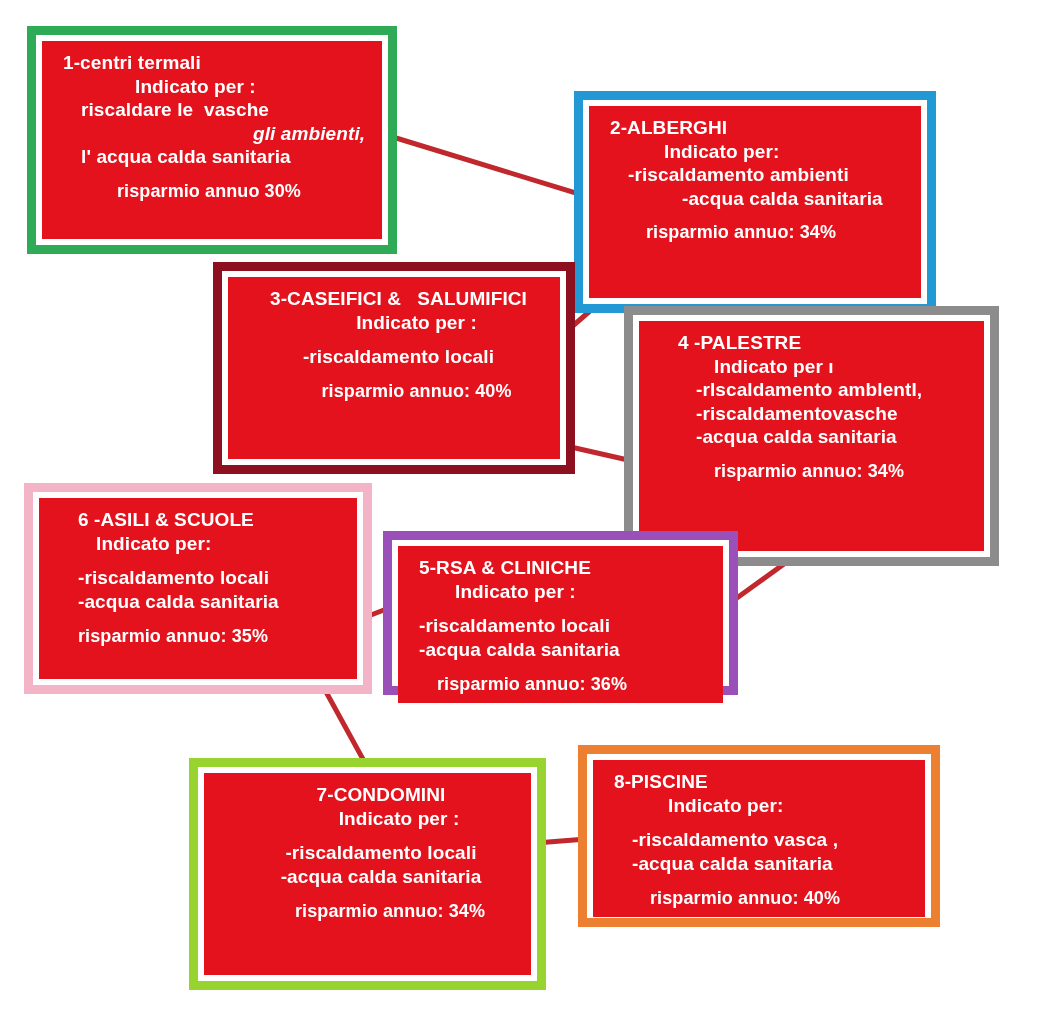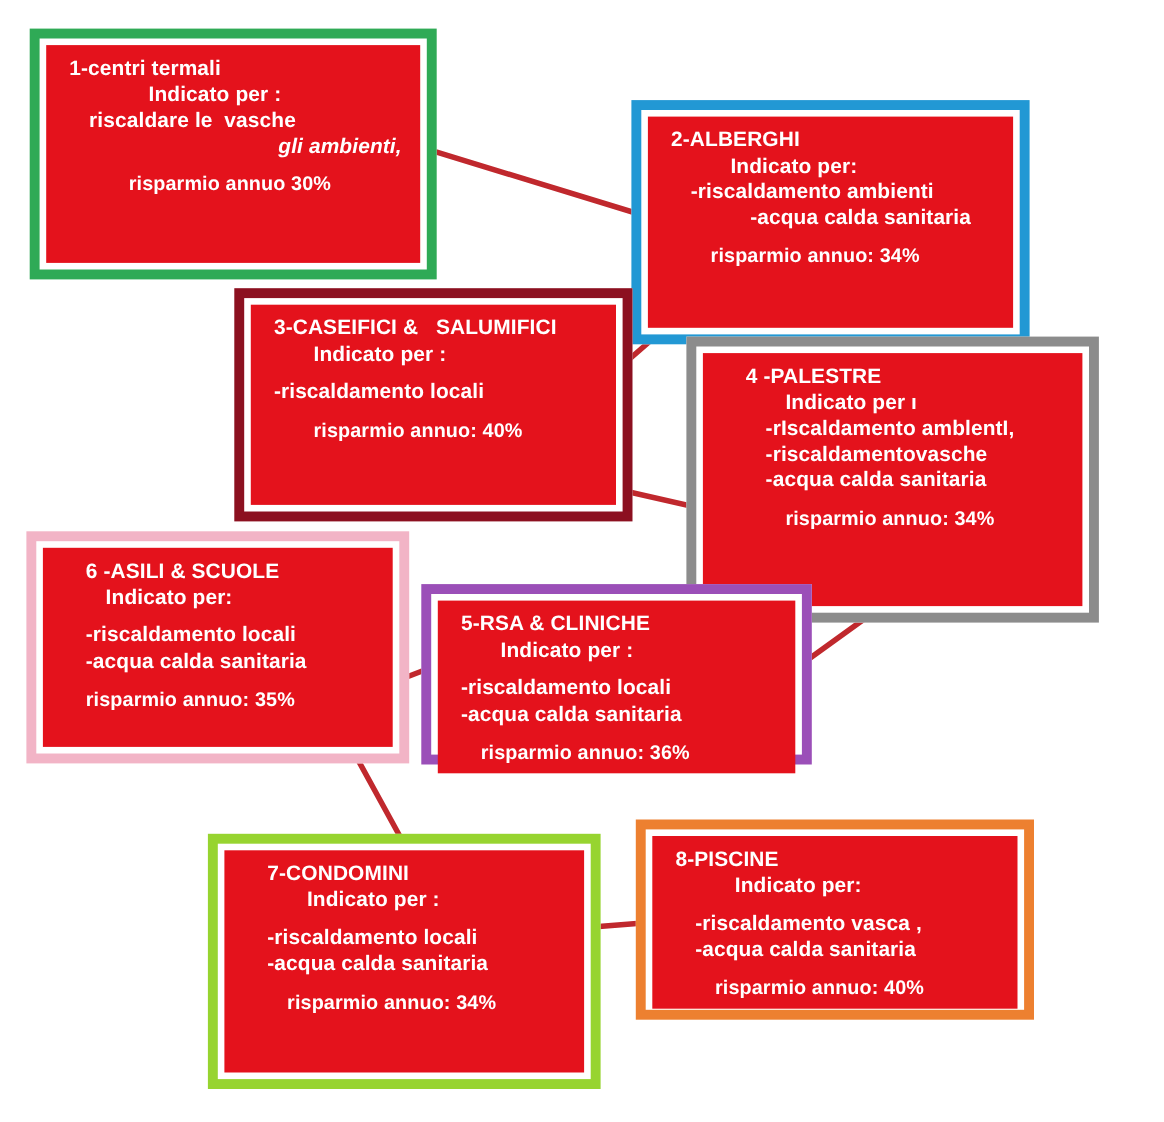--- a/index.html
+++ b/index.html
@@ -62,29 +62,29 @@
   .l-save {
     font-size: 18px;
     font-weight: bold;
   }
   
   #node-1 { left: 27px;  top: 26px;  width: 370px; height: 228px; border: 9px solid #2faa56; }
   #node-1 .node-inner { margin: 6px; width: auto; height: auto; min-height: calc(100% - 12px); }
   #node-2 { left: 574px; top: 75px;  width: 362px; height: 222px; border: 9px solid #2298d4; margin-top: 16px; }
   #node-2 .node-inner { margin: 6px; width: auto; height: auto; min-height: calc(100% - 12px); }
   #node-3 { left: 213px; top: 262px; width: 362px; height: 212px; border: 9px solid #8c1020; }
-  #node-3 .node-inner { margin: 6px; width: auto; height: auto; min-height: calc(100% - 12px); }
+  #node-3 .node-inner { margin: 6px; width: auto; height: auto; min-height: calc(100% - 12px); text-align: center; }
   #node-4 { left: 624px; top: 306px; width: 375px; height: 260px; border: 9px solid #8c8c8c; }
   #node-4 .node-inner { margin: 6px; width: auto; height: auto; min-height: calc(100% - 12px); }
   #node-5 { left: 383px; top: 531px; width: 355px; height: 164px; border: 9px solid #9b4fb8; }
   #node-5 .node-inner { margin: 6px; width: auto; height: auto; min-height: calc(100% - 12px); }
   #node-6 { left: 24px;  top: 483px; width: 348px; height: 211px; border: 9px solid #f2b4c6; }
   #node-6 .node-inner { margin: 6px; width: auto; height: auto; min-height: calc(100% - 12px); }
   #node-7 { left: 189px; top: 758px; width: 357px; height: 232px; border: 9px solid #97d430; }
-  #node-7 .node-inner { margin: 6px; width: auto; height: auto; min-height: calc(100% - 12px); }
+  #node-7 .node-inner { margin: 6px; width: auto; height: auto; min-height: calc(100% - 12px); text-align: center; }
   #node-8 { left: 578px; top: 745px; width: 362px; height: 182px; border: 9px solid #ed8030; }
   #node-8 .node-inner { margin: 6px; width: auto; height: auto; min-height: calc(100% - 12px); }
 
   
   .ind-0 { padding-left: 0px; }
   .ind-1 { padding-left: 18px; }
   .ind-2 { padding-left: 36px; }
   .ind-3 { padding-left: 54px; }
   .ind-4 { padding-left: 72px; }
   .ind-7 { padding-left: 190px; font-style: italic; }
@@ -103,20 +103,21 @@
       <line x1="325" y1="690" x2="370" y2="772" stroke="#c0282d" stroke-width="5" stroke-linecap="round"></line>
       <line x1="510" y1="845" x2="625" y2="836" stroke="#c0282d" stroke-width="5" stroke-linecap="round"></line>
     </svg>
 
   <div class="node" id="node-1" style="border-color: rgb(47, 170, 86);">
     <div class="node-inner">
       <span class="node-line l-title ind-0">1-centri termali</span>
       <span class="node-line l-body ind-4">Indicato per :</span>
       <span class="node-line l-body ind-1">riscaldare le  vasche</span>
       <span class="node-line l-body ind-7">gli ambienti,</span>
+      <span class="node-line l-body ind-1">l' acqua calda sanitaria</span>
       <span class="node-line l-blank ind-0"> </span>
       <span class="node-line l-save ind-3">risparmio annuo 30%</span>
     </div>
   </div>
 
   <div class="node" id="node-2" style="border-color: rgb(34, 152, 212);">
     <div class="node-inner">
       <span class="node-line l-title ind-0">2-ALBERGHI</span>
       <span class="node-line l-body ind-3">Indicato per:</span>
       <span class="node-line l-body ind-1">-riscaldamento ambienti</span>

